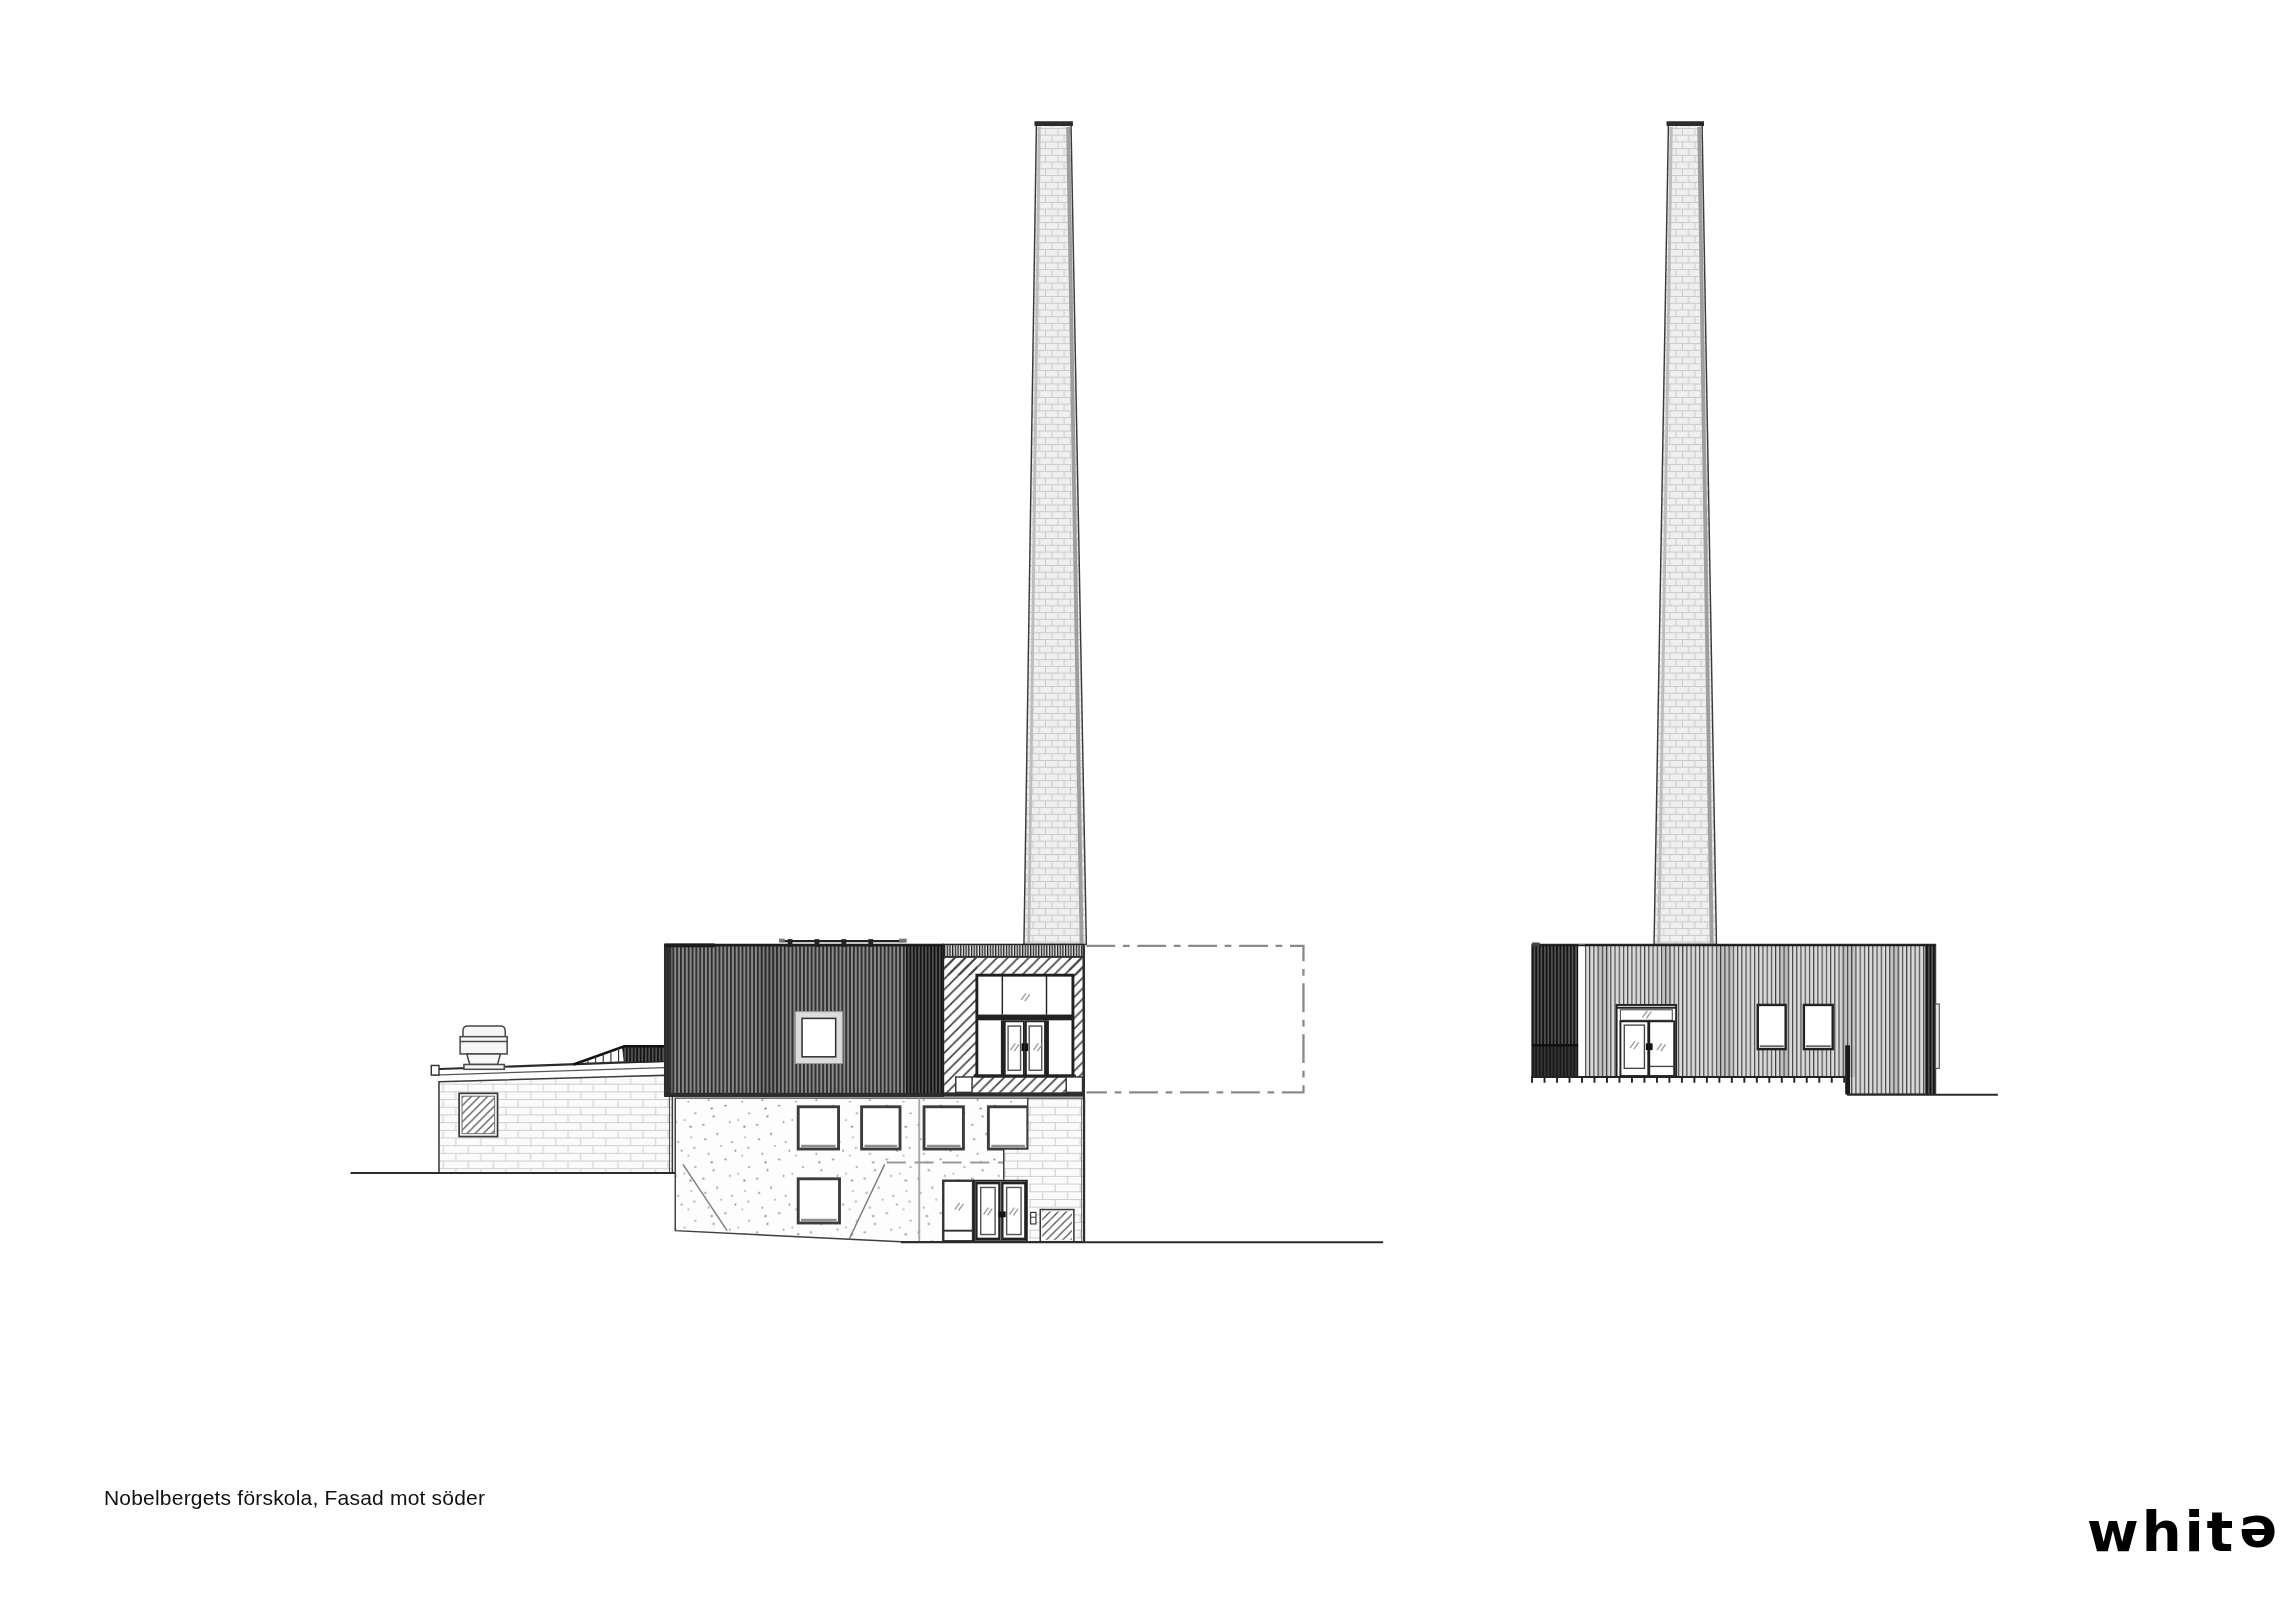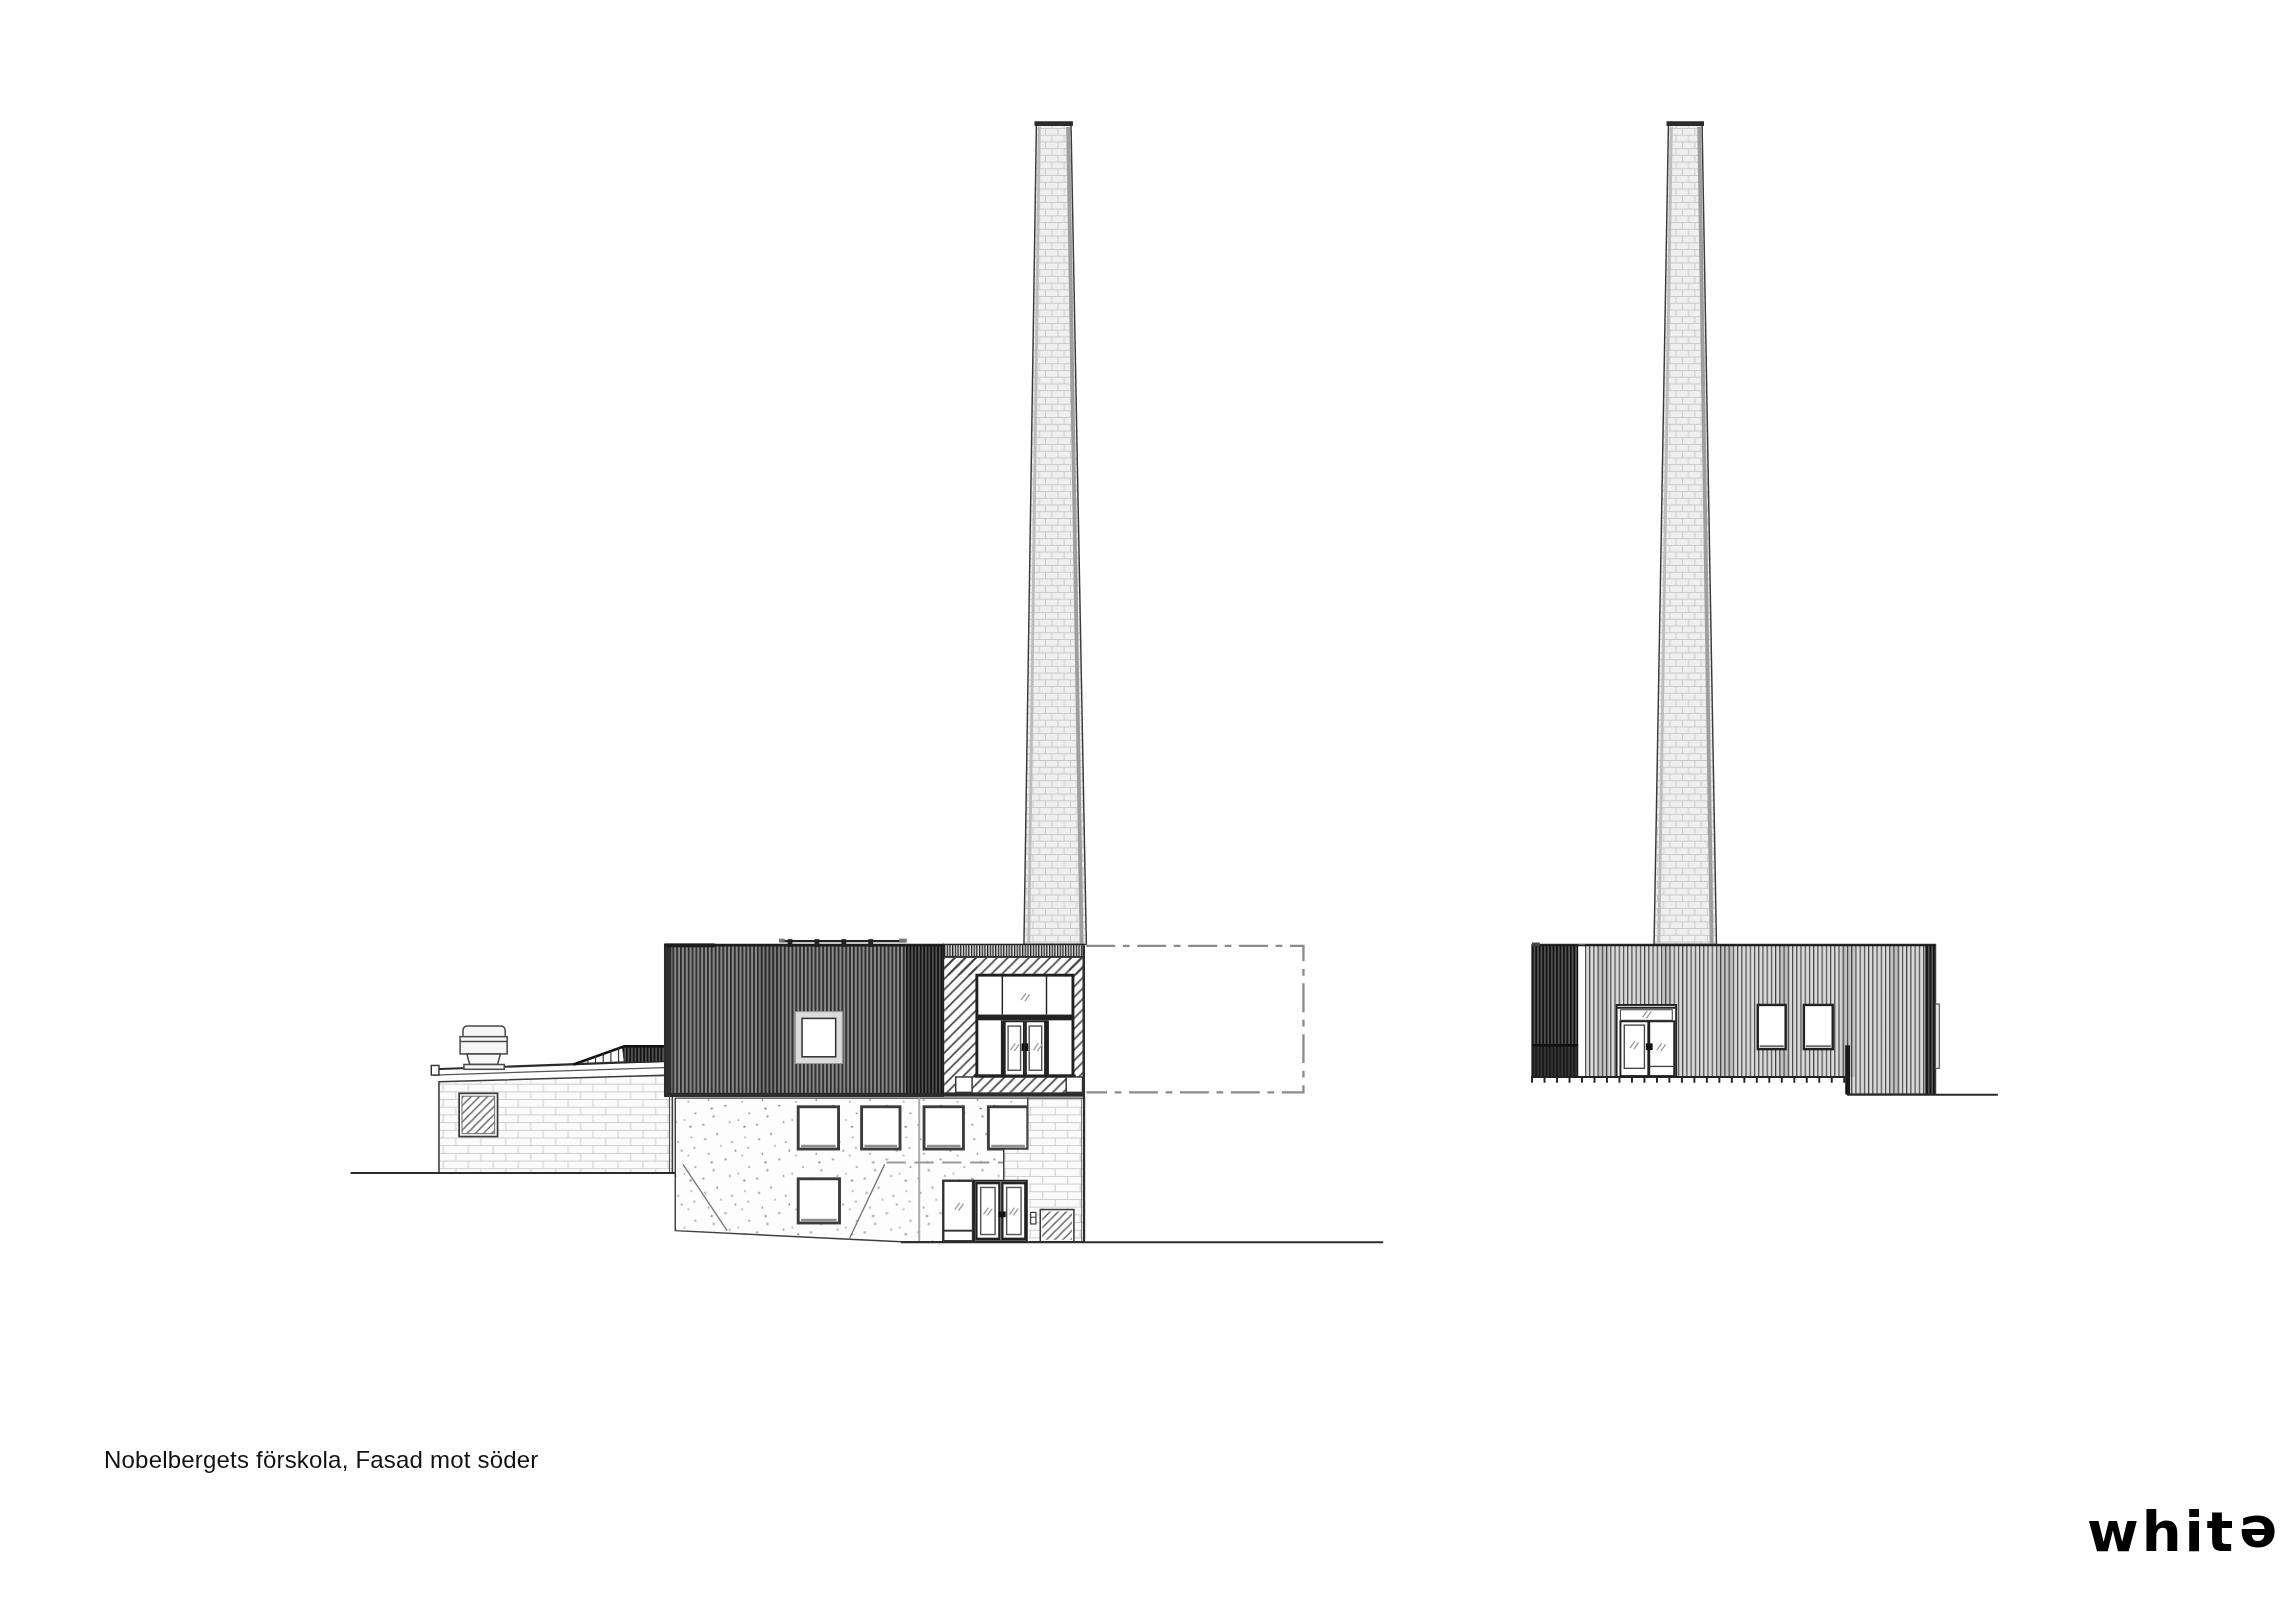--- a/index.html
+++ b/index.html
@@ -1,19 +1,19 @@
 <!DOCTYPE html>
 <html><head>
 <meta charset="utf-8">
 <style>
   html,body{margin:0;padding:0;background:#fff;}
   body{width:2288px;height:1618px;position:relative;overflow:hidden;
        font-family:"Liberation Sans",sans-serif;}
   #sheet{position:absolute;left:0;top:0;width:2288px;height:1618px;}
-  #caption{position:absolute;left:104px;top:1446px;font-size:24px;color:#111;
+  #caption{position:absolute;left:104px;top:1486px;font-size:21px;color:#111;
            letter-spacing:0.2px;white-space:nowrap;}
   #logo{position:absolute;left:2087px;top:1499px;font-family:"DejaVu Sans",sans-serif;
         font-weight:bold;font-size:56px;color:#000;letter-spacing:2.9px;white-space:nowrap;}
   #logo .flip{display:inline-block;transform:rotate(180deg);transform-origin:50% 54%;}
 </style>
 </head>
 <body>
 
 <svg id="sheet" viewBox="0 0 2382 1684" xmlns="http://www.w3.org/2000/svg">
   <defs>

